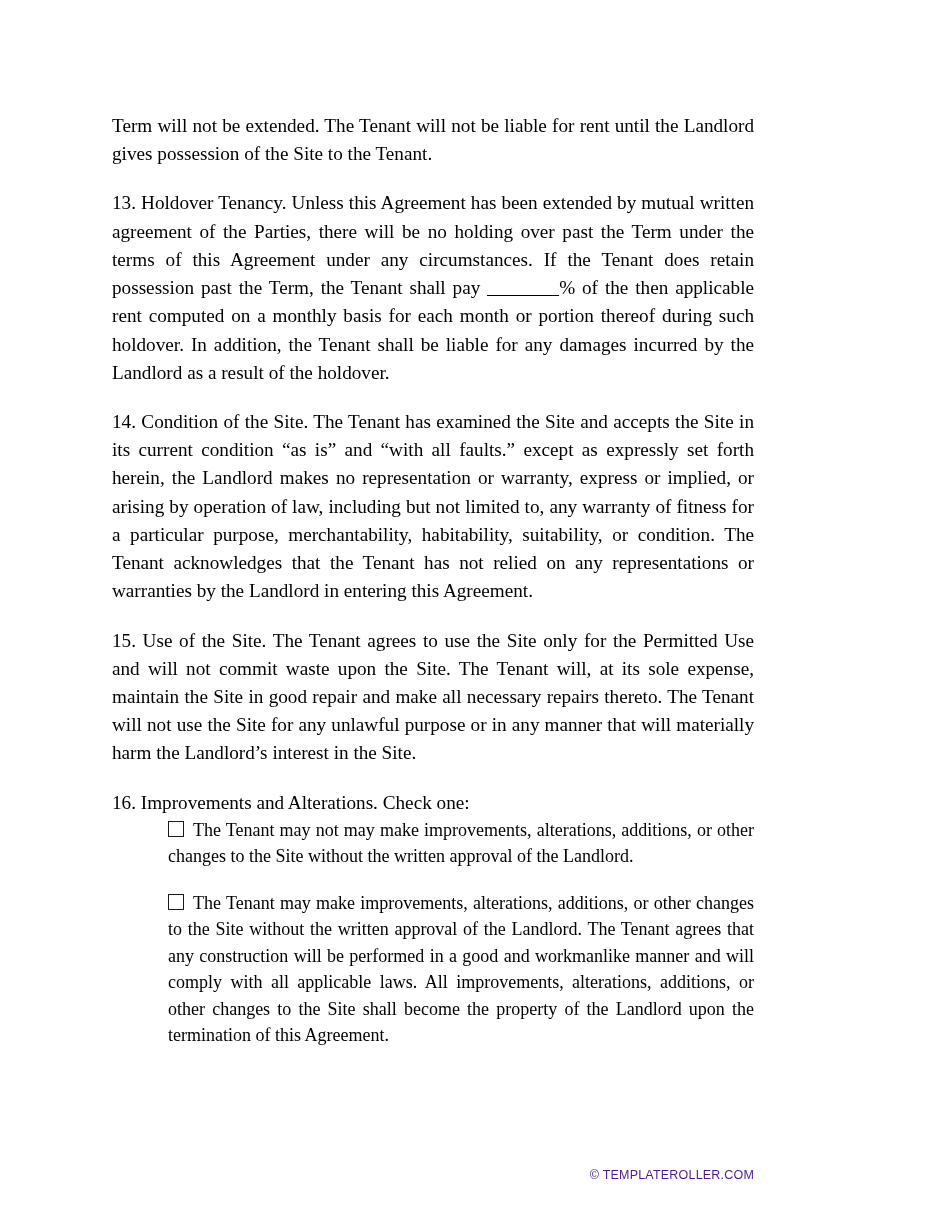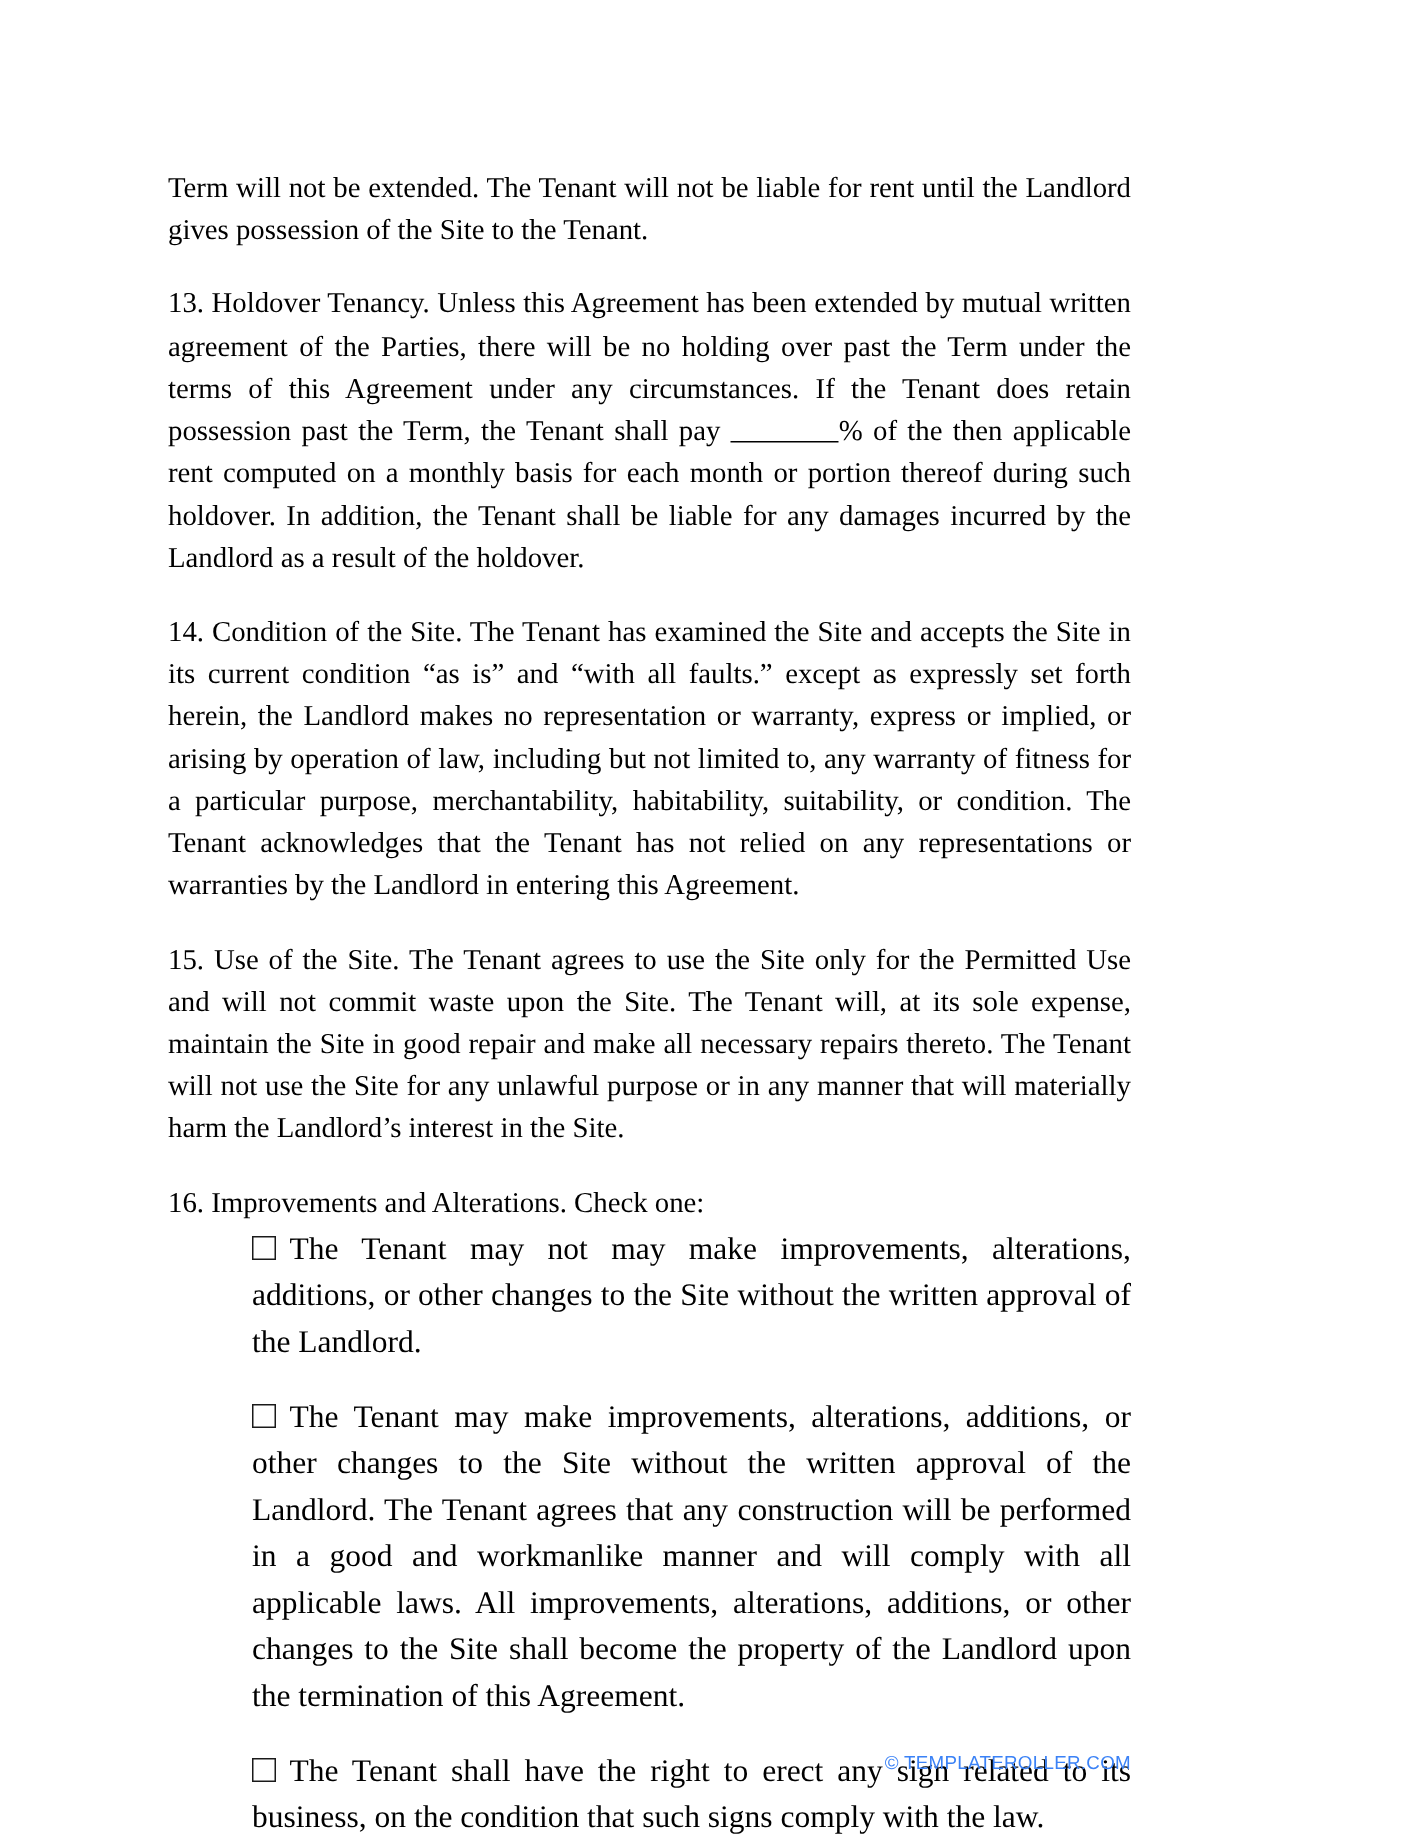--- a/index.html
+++ b/index.html
@@ -36,21 +36,21 @@
     margin-bottom: 0;
   }
   .b {
     font-weight: normal;
   }
   .indent-block {
     margin-left: 56px;
     margin-right: 0;
   }
   .checkline {
-    font-size: 21px;
+    font-size: 18px;
     line-height: 1.47;
     text-align: justify;
     margin: 0 0 20px 0;
   }
   .chk {
     display: inline-block;
     width: 14px;
     height: 14px;
     border: 1.3px solid #1a1a1a;
     vertical-align: -1px;
@@ -63,21 +63,21 @@
     vertical-align: -2px;
   }
   .footer {
     position: absolute;
     left: 0;
     right: 112px;
     bottom: 48px;
     text-align: right;
     font-family: "Liberation Sans", sans-serif;
     font-size: 12.5px;
-    color: #3b82f6;
+    color: #4c1d95;
     letter-spacing: 0.2px;
   }
 </style>
 </head>
 <body>
 
 <div class="page">
 
   <p class="para">Term will not be extended. The Tenant will not be liable for rent until the Landlord gives possession of the Site to the Tenant.</p>
 
@@ -88,21 +88,18 @@
   <p class="para"><span class="b">15. Use of the Site.</span> <span>The Tenant agrees to use the Site only for the Permitted Use and will not commit waste upon the Site. The Tenant will, at its sole expense, maintain the Site in good repair and make all necessary repairs thereto. The Tenant will not use the Site for any unlawful purpose or in any manner that will materially harm the Landlord’s interest in the Site.</span></p>
 
   <p class="para tight"><span class="b">16. Improvements and Alterations.</span> <span>Check one:</span></p>
 
   <div class="indent-block">
     <p class="checkline"><span class="chk"></span><span>The Tenant may not may make improvements, alterations, additions, or other changes to the Site without the written approval of the Landlord.</span></p>
     <p class="checkline"><span class="chk"></span><span>The Tenant may make improvements, alterations, additions, or other changes to the Site without the written approval of the Landlord. The Tenant agrees that any construction will be performed in a good and workmanlike manner and will comply with all applicable laws. All improvements, alterations, additions, or other changes to the Site shall become the property of the Landlord upon the termination of this Agreement.</span></p>
   </div>
 
 
-  <div class="indent-block">
-    <p class="checkline"><span class="chk"></span><span>The Tenant shall have the right to erect any sign related to its business, on the condition that such signs comply with the law.</span></p>
-  </div>
 
   <div class="footer">
     <span>© TEMPLATEROLLER.COM</span>
   </div>
 
 </div>
 
 </body></html>

